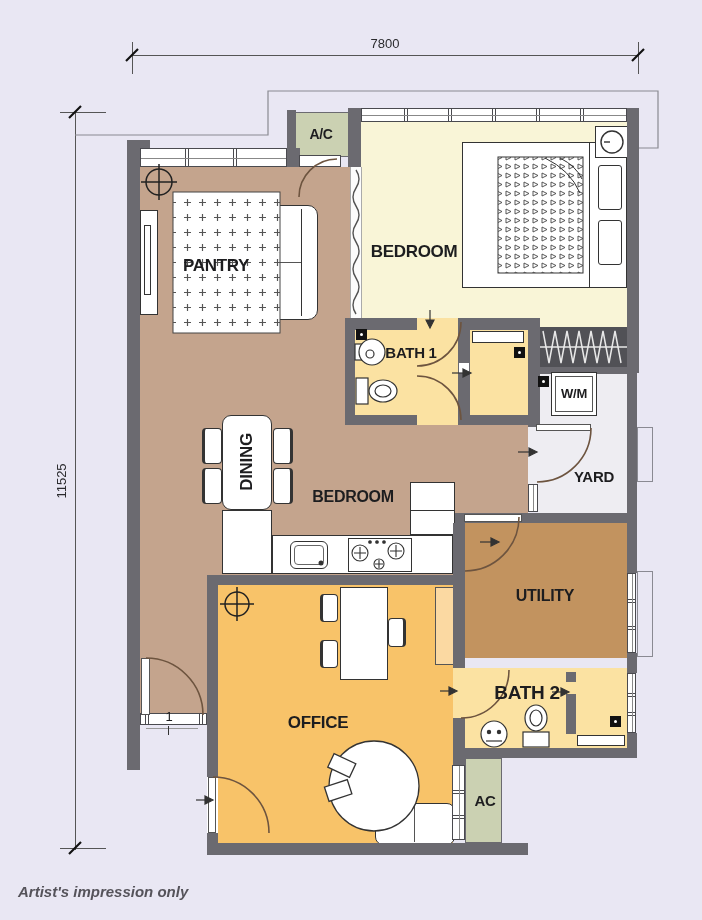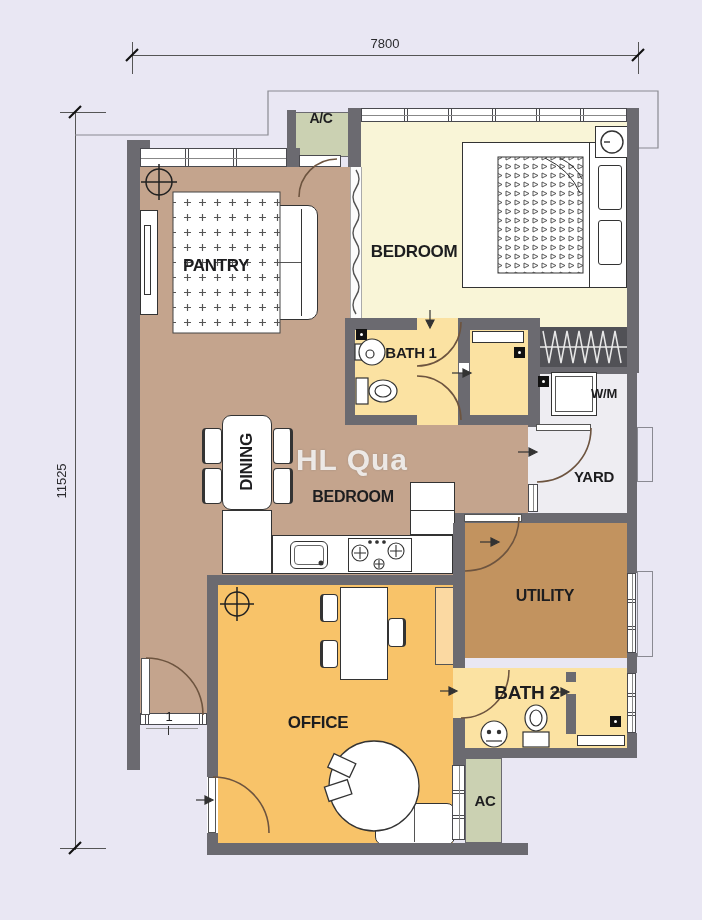--- a/index.html
+++ b/index.html
@@ -312,26 +312,26 @@
       <rect x="326" y="783" width="24" height="15" transform="rotate(-18 338 790)"></rect>
     </g>
   </svg>
 
   <div class="lbl" style="left:216px;top:266px;font-size:17px">PANTRY</div>
   <div class="lbl" style="left:414px;top:252px;font-size:17px">BEDROOM</div>
   <div class="lbl" style="left:411px;top:352px;font-size:15px">BATH 1</div>
   <div class="lbl rot" style="left:247px;top:462px;font-size:17px">DINING</div>
   <div class="lbl" style="left:353px;top:497px;font-size:16px">BEDROOM</div>
   <div class="lbl" style="left:594px;top:476px;font-size:15px">YARD</div>
-  <div class="lbl" style="left:604px;top:393px;font-size:13px">W/M</div>
+  <div class="lbl" style="left:574px;top:393px;font-size:13px">W/M</div>
   <div class="lbl" style="left:545px;top:596px;font-size:16px">UTILITY</div>
   <div class="lbl" style="left:318px;top:723px;font-size:17px">OFFICE</div>
   <div class="lbl" style="left:527px;top:693px;font-size:19px">BATH 2</div>
-  <div class="lbl" style="left:321px;top:118px;font-size:14px">A/C</div>
+  <div class="lbl" style="left:321px;top:134px;font-size:14px">A/C</div>
   <div class="lbl" style="left:485px;top:800px;font-size:15px">AC</div>
   <div class="lbl" style="left:169px;top:716px;font-size:13px;font-weight:400">1</div>
   <div class="abs" style="left:168px;top:726px;width:1px;height:9px;background:#333"></div>
 
   <div class="dimlbl" style="left:385px;top:43px">7800</div>
   <div class="dimlbl rot" style="left:61px;top:481px">11525</div>
 
-  <div id="watermark" style="left:352px;top:460px">HL Qua</div>
+  <div id="footnote">Artist's impression only</div>
 </div>
 
 </body></html>

